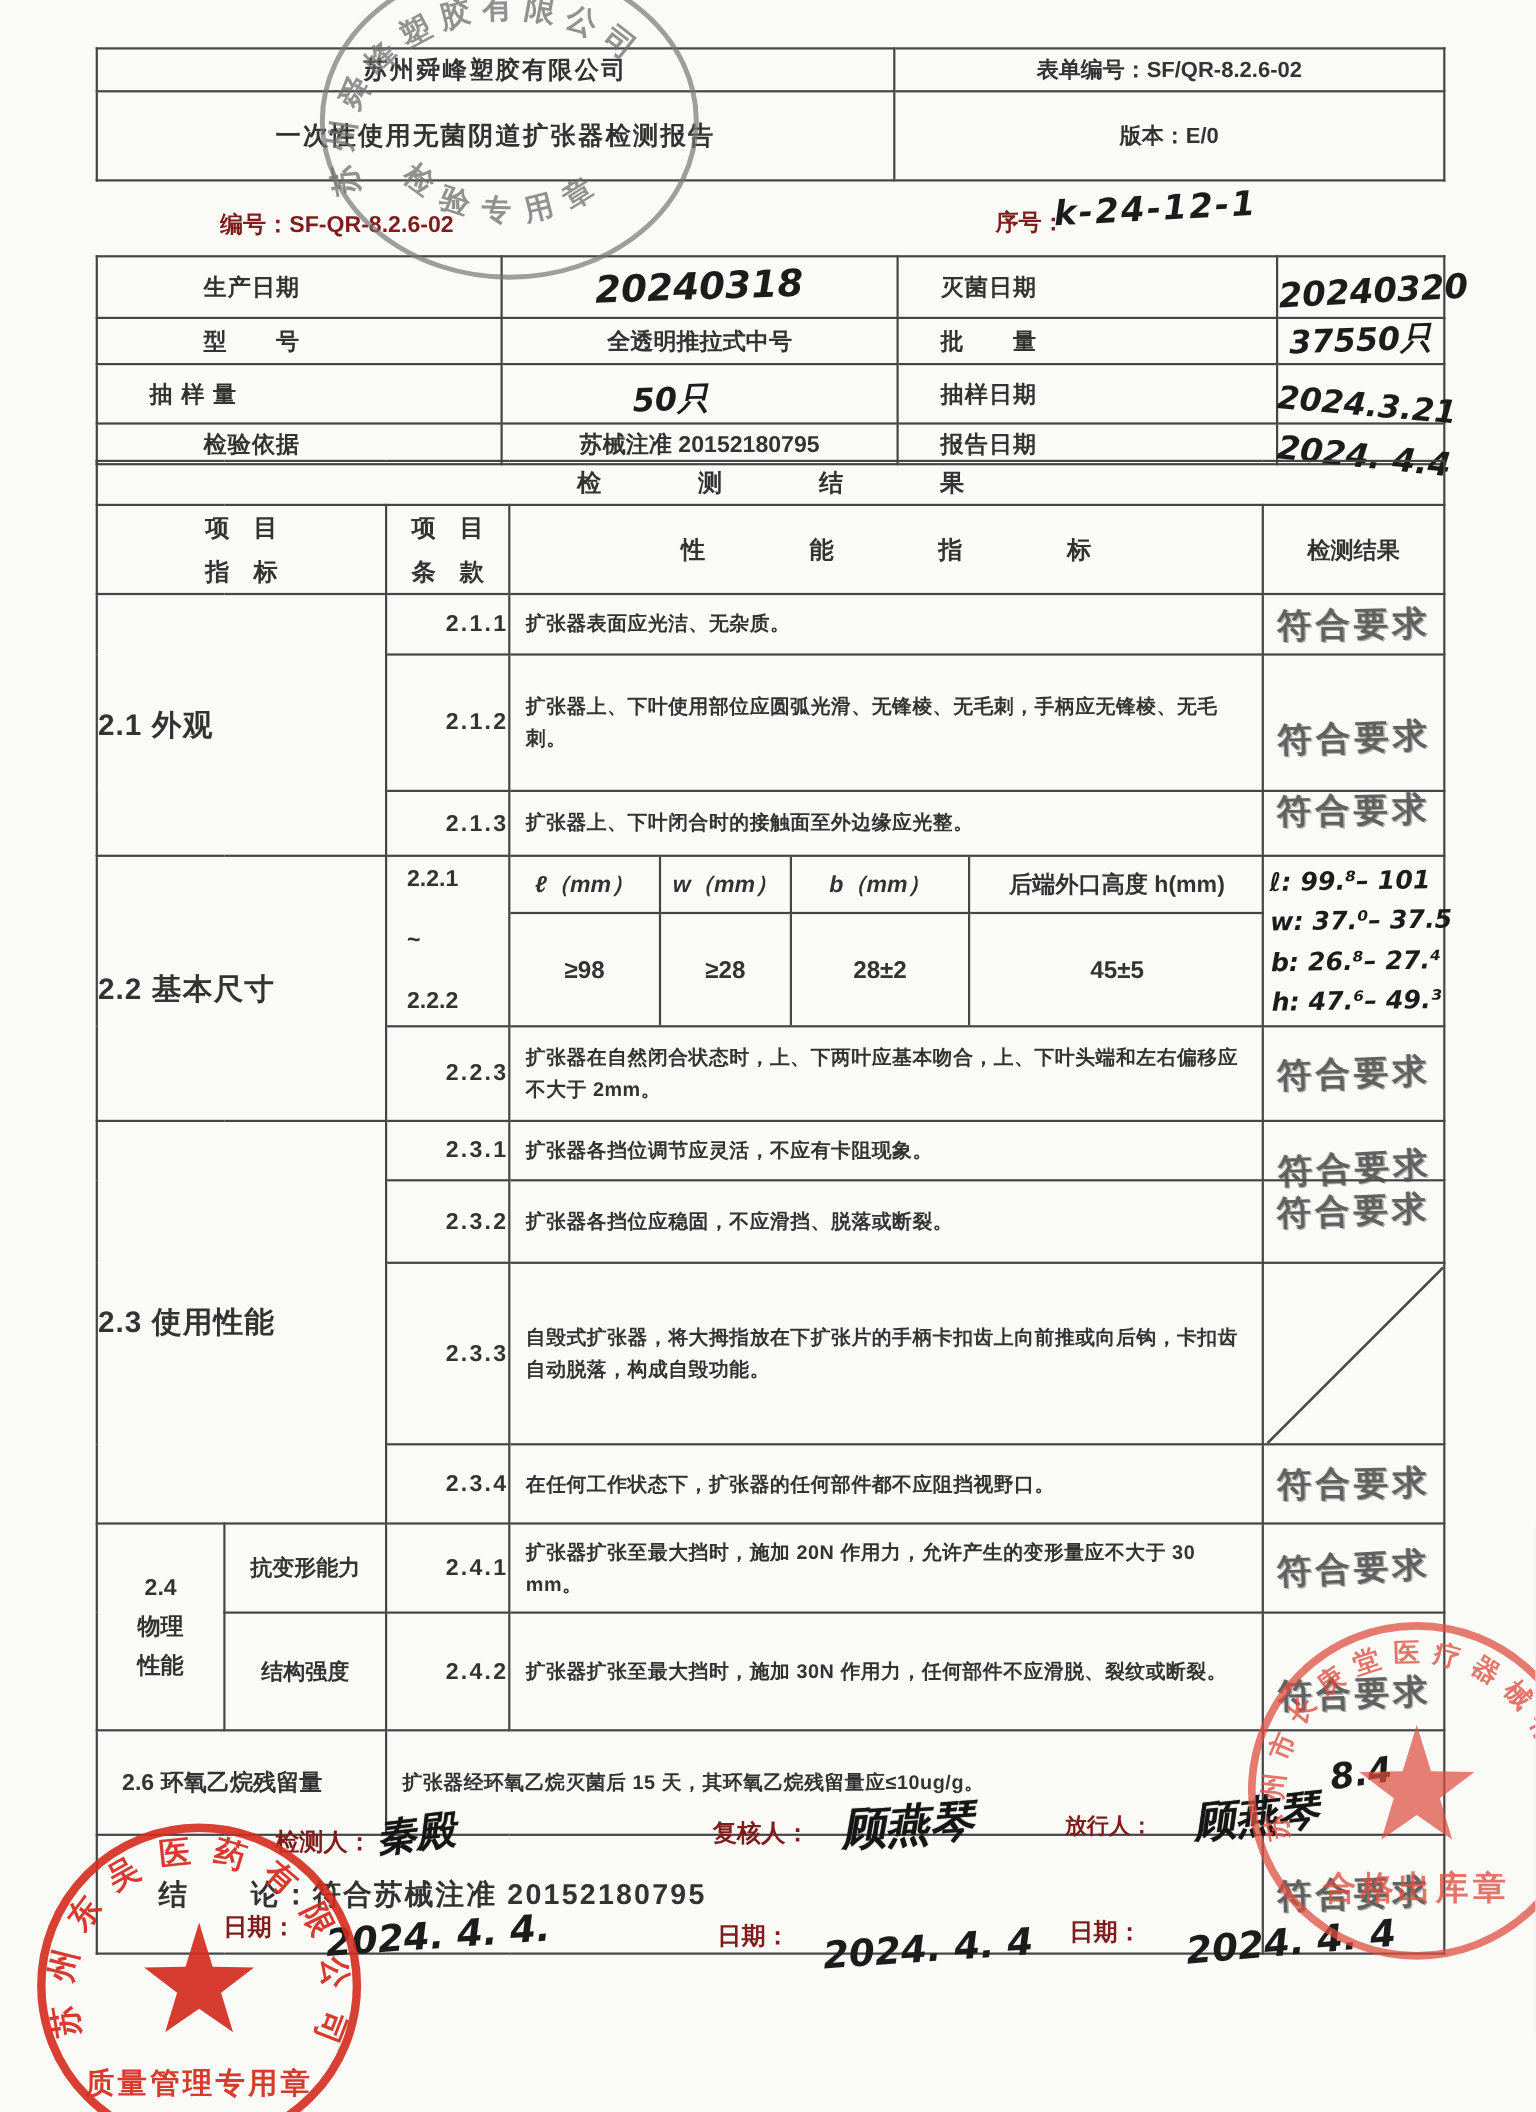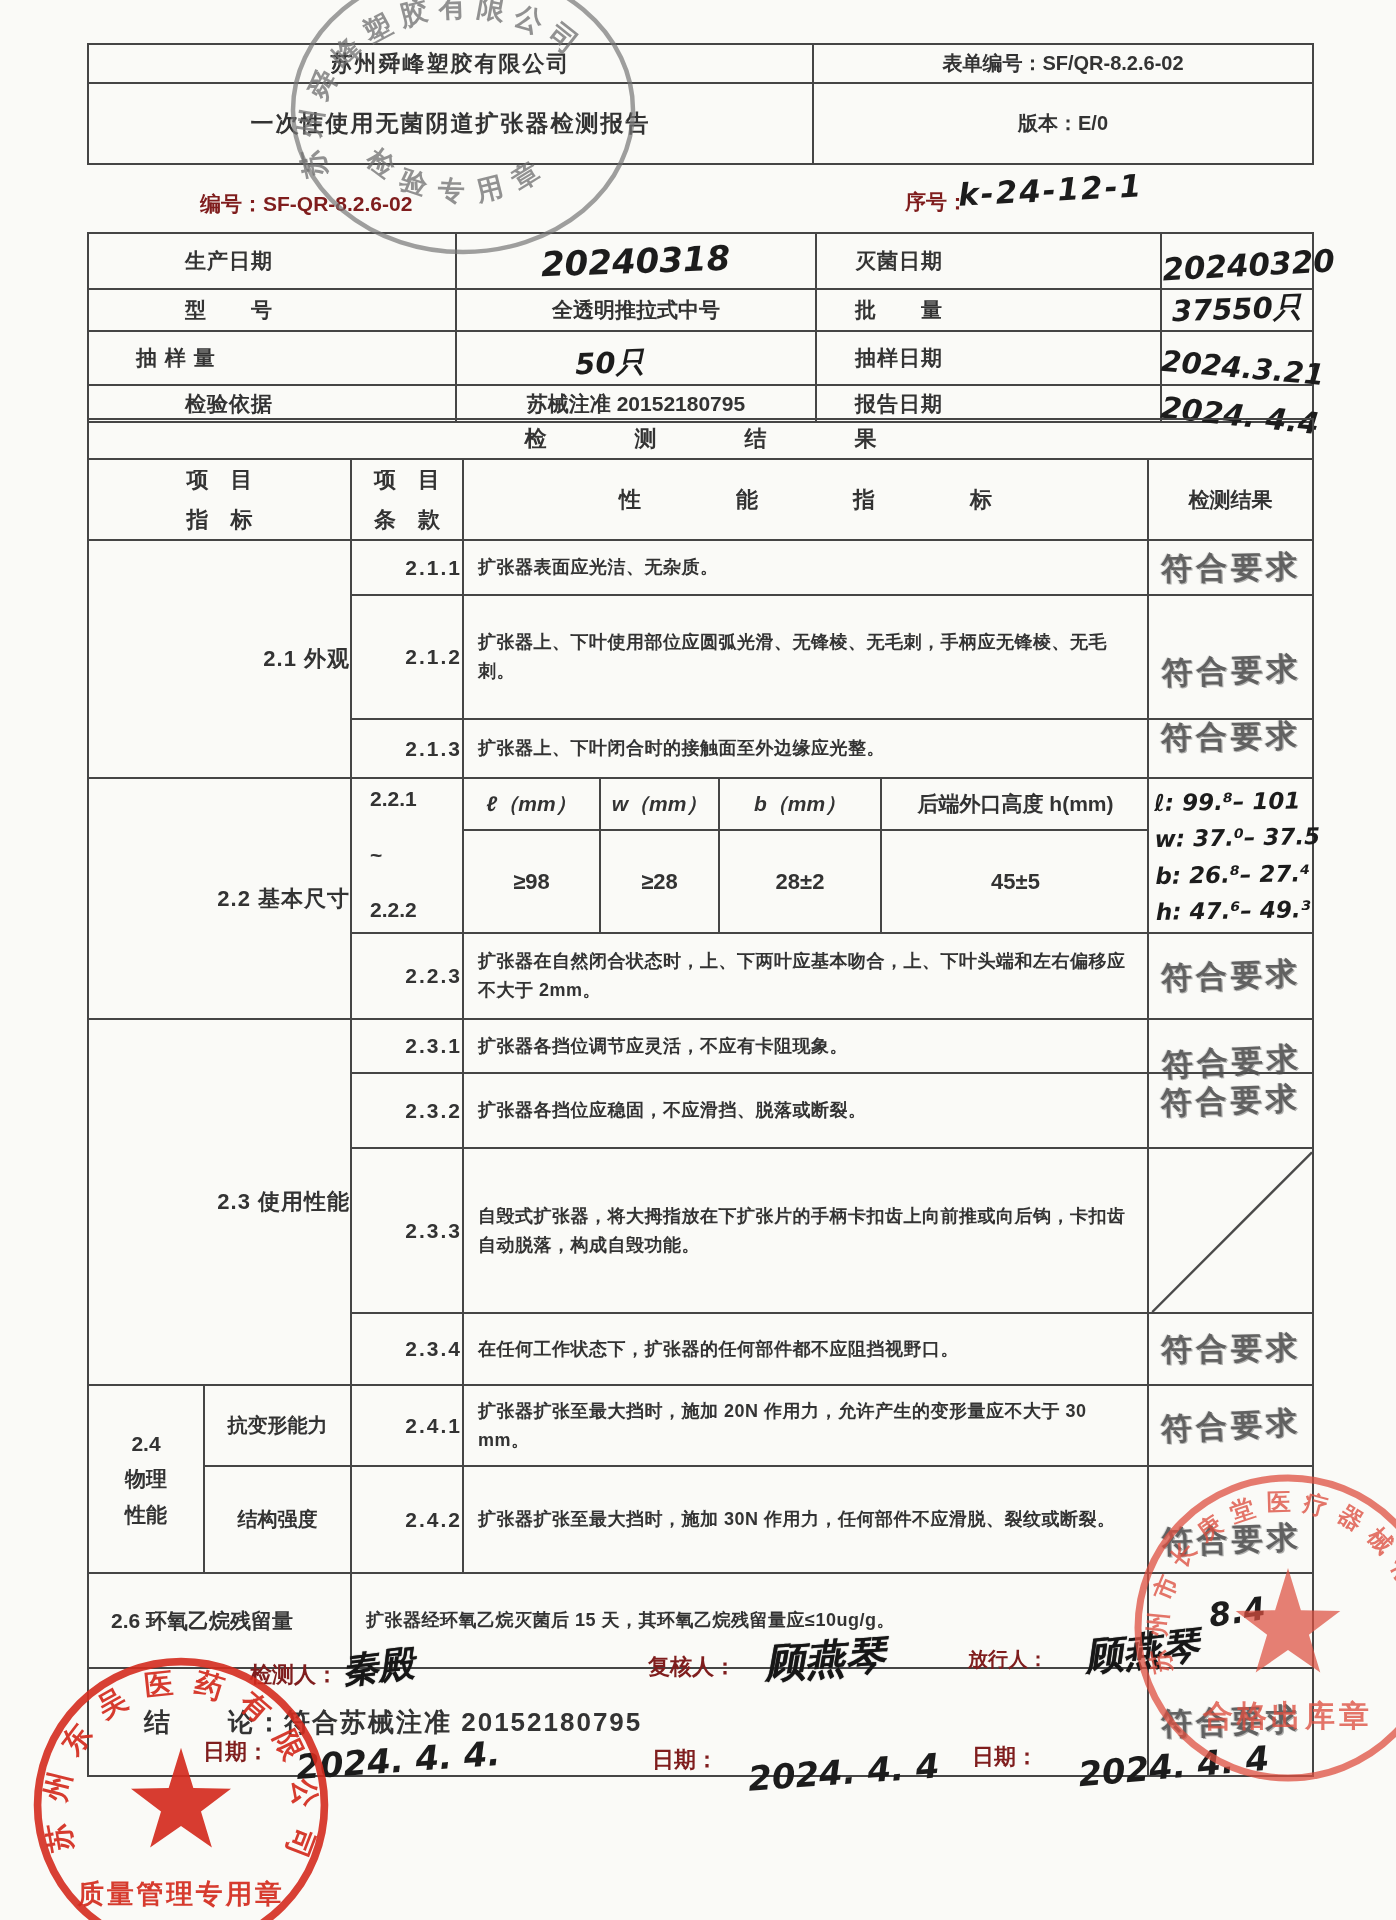--- a/index.html
+++ b/index.html
@@ -14,21 +14,21 @@
   .print{font-weight:bold;color:#7f1d1d}
   .hw{font-family:"DejaVu Sans",sans-serif;font-style:italic;font-weight:bold;color:#1c1c1c;
       display:inline-block;white-space:nowrap}
   .sig{font-family:"DejaVu Sans",sans-serif;font-style:italic;font-weight:bold;color:#161616;
        display:inline-block;text-shadow:0 0 1px #333;white-space:nowrap}
   .stamp-pass{display:inline-block;font-weight:bold;font-size:31px;letter-spacing:4px;color:#4d4d4d;
       opacity:.88;text-shadow:1.2px 1px 0 rgba(80,80,80,.5),-1px 0 1px rgba(90,90,90,.35);
       transform:rotate(-2deg);white-space:nowrap}
   .spec{font-size:18px;line-height:1.62;padding:8px 14px;letter-spacing:.5px}
   .clause{font-size:21px;text-align:right;letter-spacing:2px}
-  .sect{font-size:22px;text-align:right;letter-spacing:1px}
+  .sect{font-size:27px;text-align:left;letter-spacing:1px}
   .rescell{position:relative;text-align:center;padding:0}
   .in{width:100%;height:100%;border-collapse:collapse;table-layout:fixed}
   .in td{border:0;text-align:center;font-size:21px}
   .in .br{border-right:2px solid #454545}
   .in .bb{border-bottom:2px solid #454545}
   .dimletter{font-style:italic}
   .hw-dims{position:absolute;left:6px;top:4px;width:220px;text-align:left;
       font-size:23px;line-height:1.58;transform:rotate(-1deg)}
   .hw-dims div{font-family:"DejaVu Sans",sans-serif;font-style:italic;font-weight:bold;color:#1c1c1c;white-space:nowrap}
   .lblcell{font-size:21px;letter-spacing:1px}

